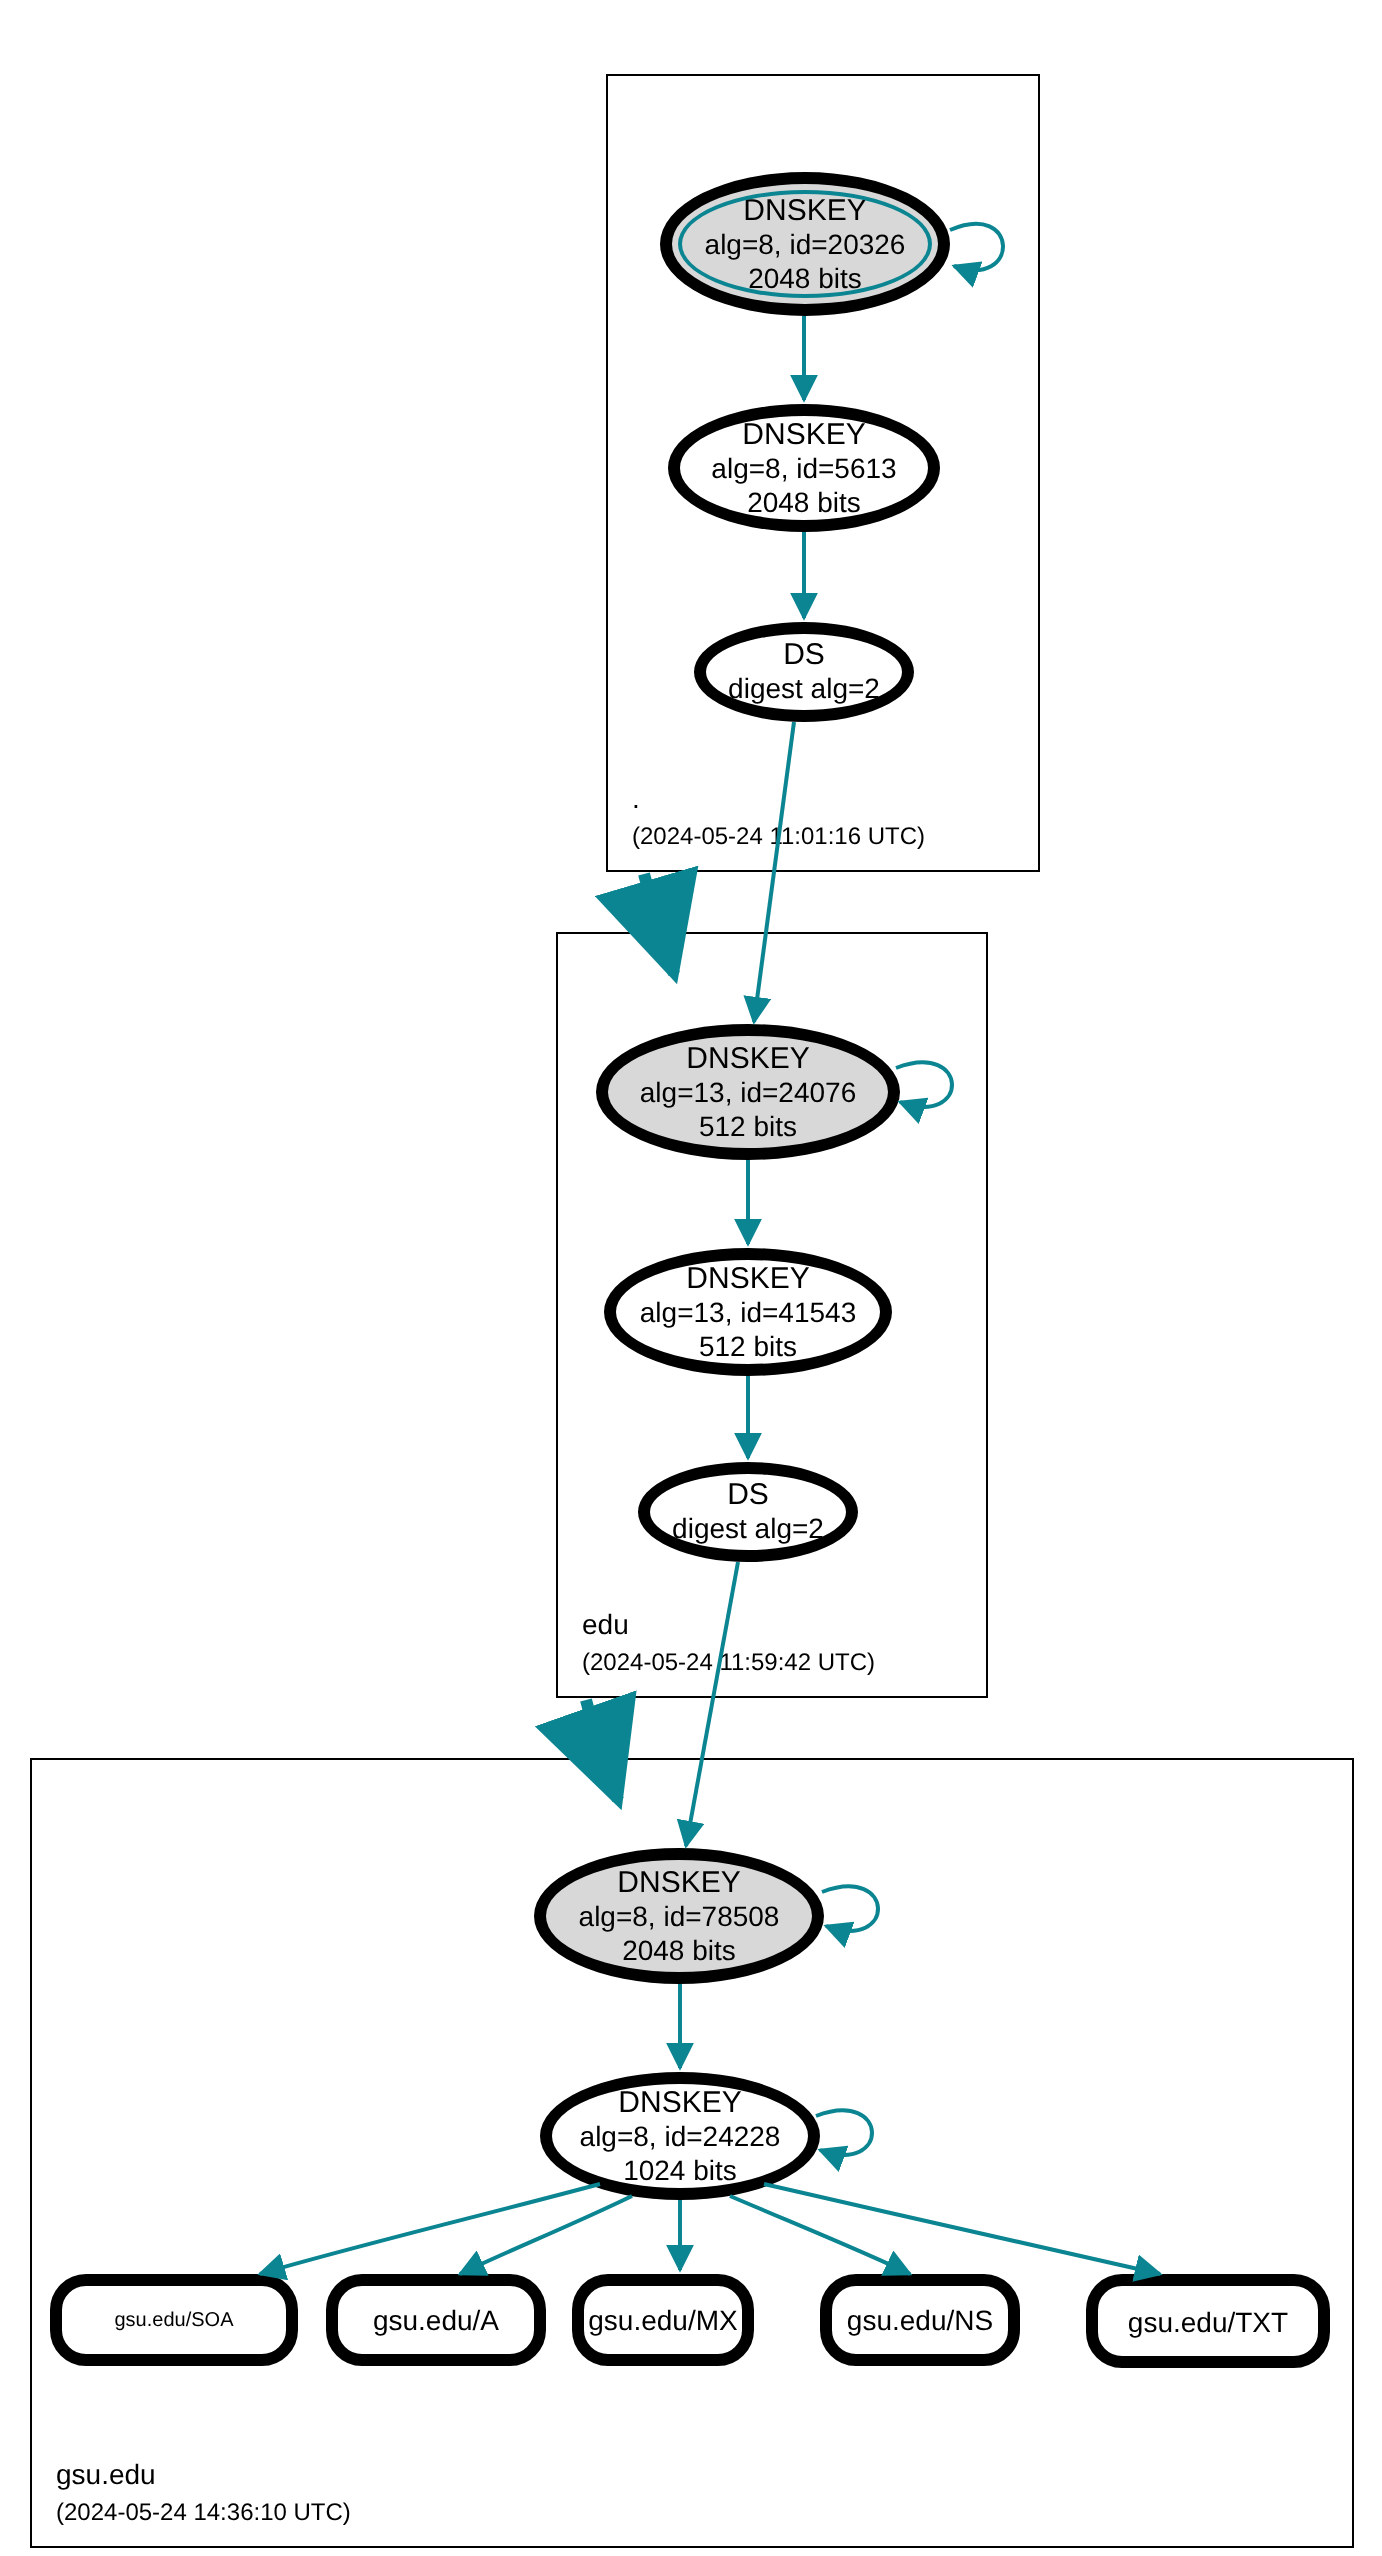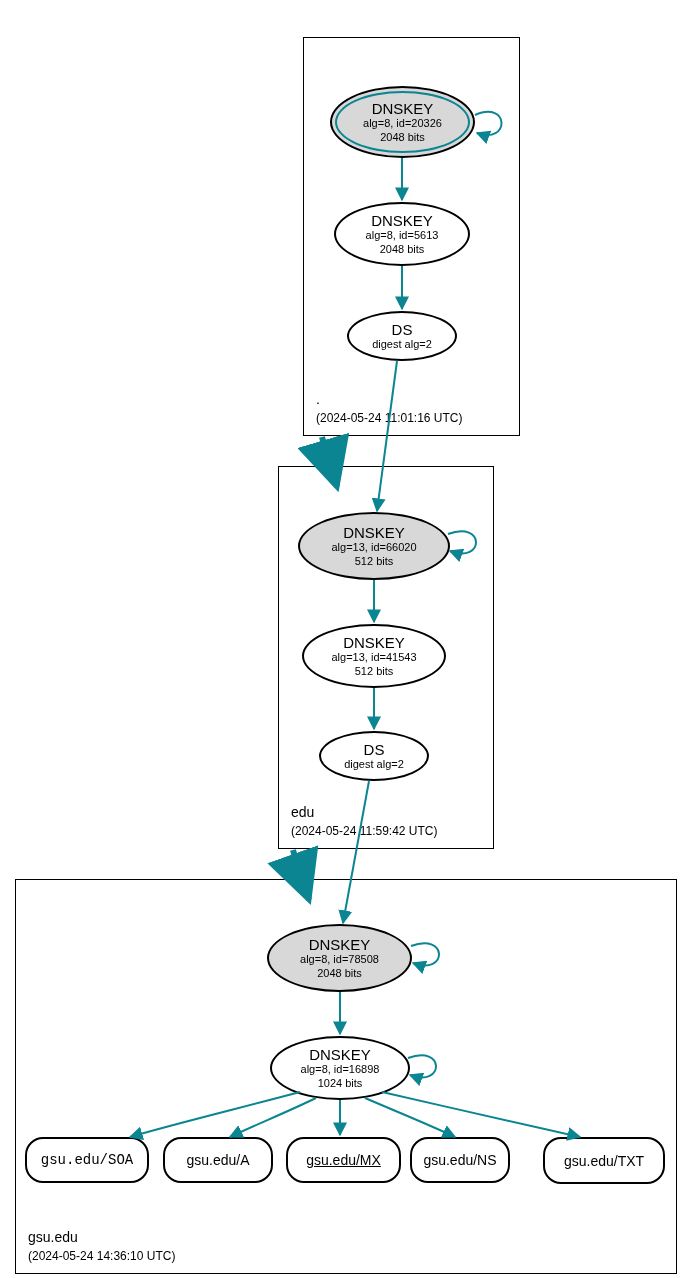--- a/index.html
+++ b/index.html
@@ -23,21 +23,21 @@
     color: #000;
   }
   .zone-sublabel {
     position: absolute;
     left: 12px;
     font-size: 12px;
     color: #000;
   }
   .node {
     position: absolute;
-    border: 2px solid #000000;
+    border: 6px solid #000000;
     text-align: center;
     display: flex;
     flex-direction: column;
     justify-content: center;
     box-sizing: border-box;
     background: #fff;
   }
   .node.ellipse {
     border-radius: 50%;
   }
@@ -54,21 +54,21 @@
     border: 2px solid #0a8591;
     border-radius: 50%;
     pointer-events: none;
   }
   .node-title {
     font-size: 15px;
     color: #000;
     margin: 0;
   }
   .node-sub {
-    font-size: 11px;
+    font-size: 14px;
     color: #000;
     margin: 0;
     line-height: 1.2;
   }
   svg.edges {
     position: absolute;
     top: 0;
     left: 0;
     pointer-events: none;
   }
@@ -101,51 +101,51 @@
   <div class="node-sub">alg=8, id=5613</div>
   <div class="node-sub">2048 bits</div>
 </div>
 <div class="node ellipse" style="left:347px; top:311px; width:110px; height:50px;">
   <div class="node-title">DS</div>
   <div class="node-sub">digest alg=2</div>
 </div>
 
 <div class="node ellipse grey" style="left:298px; top:512px; width:152px; height:68px;">
   <div class="node-title">DNSKEY</div>
-  <div class="node-sub">alg=13, id=66020</div>
+  <div class="node-sub">alg=13, id=24076</div>
   <div class="node-sub">512 bits</div>
 </div>
 <div class="node ellipse" style="left:302px; top:624px; width:144px; height:64px;">
   <div class="node-title">DNSKEY</div>
   <div class="node-sub">alg=13, id=41543</div>
   <div class="node-sub">512 bits</div>
 </div>
 <div class="node ellipse" style="left:319px; top:731px; width:110px; height:50px;">
   <div class="node-title">DS</div>
   <div class="node-sub">digest alg=2</div>
 </div>
 
 <div class="node ellipse grey" style="left:267px; top:924px; width:145px; height:68px;">
   <div class="node-title">DNSKEY</div>
   <div class="node-sub">alg=8, id=78508</div>
   <div class="node-sub">2048 bits</div>
 </div>
 <div class="node ellipse" style="left:270px; top:1036px; width:140px; height:64px;">
   <div class="node-title">DNSKEY</div>
-  <div class="node-sub">alg=8, id=16898</div>
+  <div class="node-sub">alg=8, id=24228</div>
   <div class="node-sub">1024 bits</div>
 </div>
 
 <div class="node rrect" style="left:25px;  top:1137px; width:124px; height:46px;">
-  <div class="node-title" style="font-size:14px;font-family:Liberation Mono, monospace;">gsu.edu/SOA</div>
+  <div class="node-title" style="font-size:10px;">gsu.edu/SOA</div>
 </div>
 <div class="node rrect" style="left:163px; top:1137px; width:110px; height:46px;">
   <div class="node-title" style="font-size:14px;">gsu.edu/A</div>
 </div>
-<div class="node rrect" style="left:286px; top:1137px; width:115px; height:46px;text-decoration:underline;">
+<div class="node rrect" style="left:286px; top:1137px; width:91px; height:46px;">
   <div class="node-title" style="font-size:14px;">gsu.edu/MX</div>
 </div>
 <div class="node rrect" style="left:410px; top:1137px; width:100px; height:46px;">
   <div class="node-title" style="font-size:14px;">gsu.edu/NS</div>
 </div>
 <div class="node rrect" style="left:543px; top:1137px; width:122px; height:47px;">
   <div class="node-title" style="font-size:14px;">gsu.edu/TXT</div>
 </div>
 
 <svg class="edges" width="691" height="1278">

